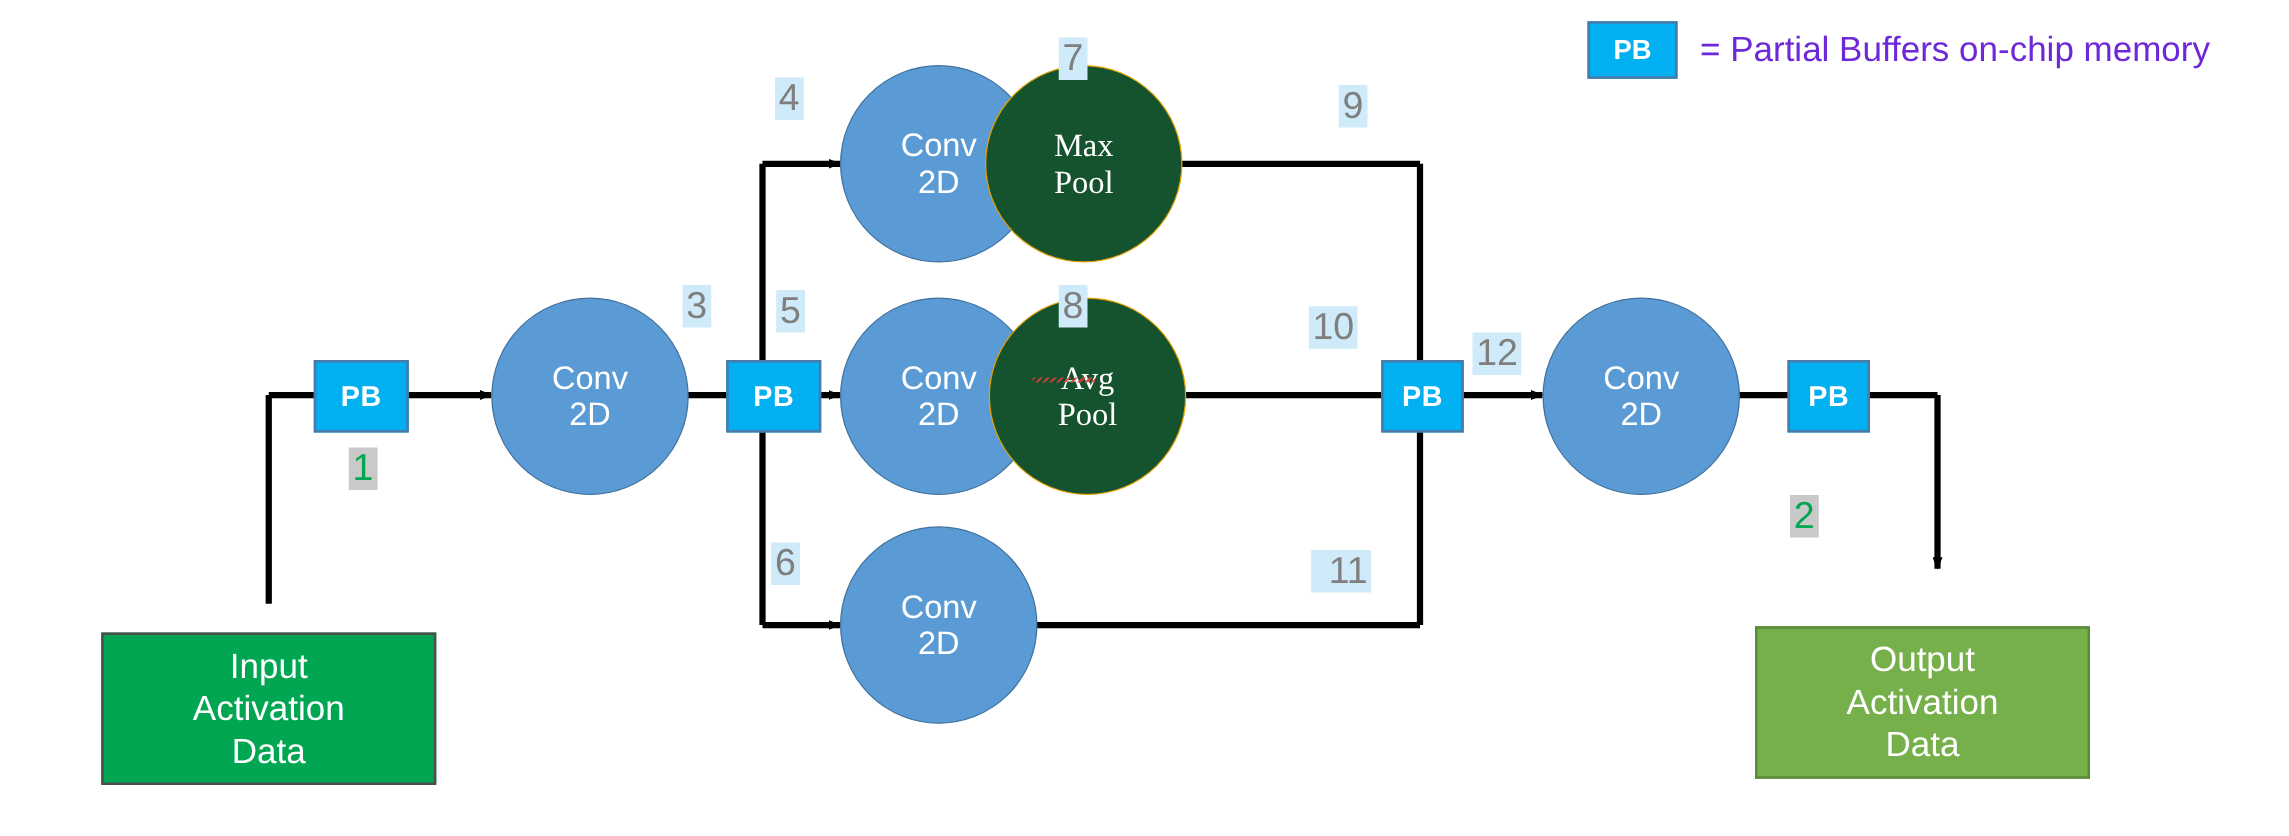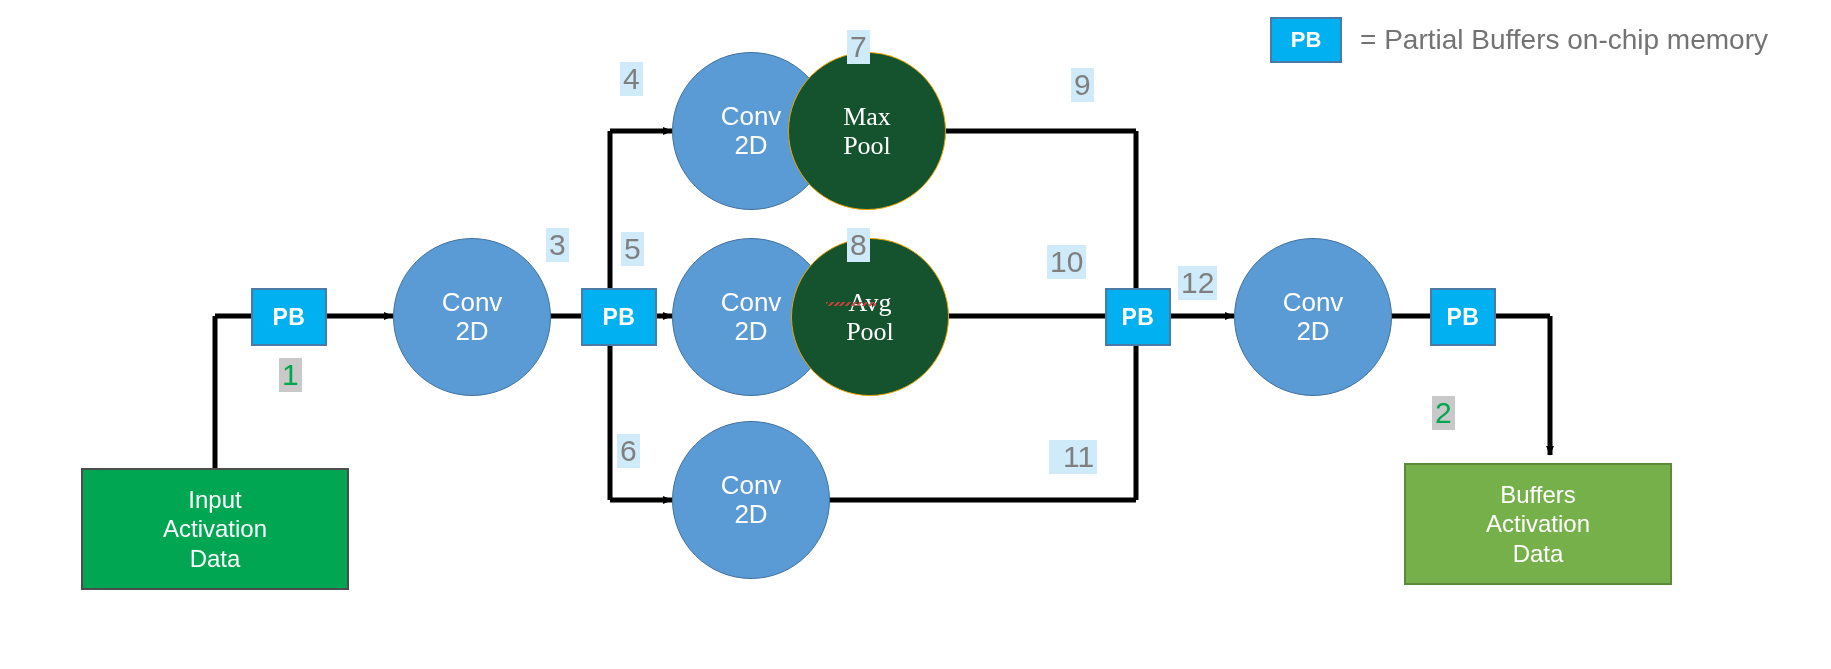--- a/index.html
+++ b/index.html
@@ -51,22 +51,23 @@
   }
   .pb {
     background: #00b0f0;
     border: 2px solid #4a7ba8;
     font-size: 23px;
     font-weight: bold;
     letter-spacing: 0.5px;
   }
   .databox {
     border: 2px solid #4d4d4d;
-    font-size: 24px;
+    font-size: 28px;
     line-height: 1.22;
+    margin-top: 38px;
   }
   .databox.input  { background: #00a651; }
   .databox.output { background: #76b04a; border-color: #5c8a38; }
   .lbl {
     position: absolute;
     font-size: 30px;
     color: #7f7f7f;
     background: #cfeaf9;
     padding: 0px 3px;
     line-height: 1.12;
@@ -90,21 +91,21 @@
     color: #fff;
     font-size: 22px;
     font-weight: bold;
     display: flex;
     align-items: center;
     justify-content: center;
   }
   .legend .legend-text {
     margin-left: 18px;
     font-size: 28px;
-    color: #737373;
+    color: #6d28d9;
     white-space: nowrap;
   }
   .squiggle {
     position: absolute;
     height: 4px;
     background: repeating-linear-gradient(135deg,#e03c3c 0 2px,transparent 2px 4px);
     opacity: .85;
   }
 </style>
 </head>
@@ -160,21 +161,21 @@
     </g>
   </svg>
 
   <div class="node databox input" style="left:81px; top:468px; width:268px; height:122px; flex-direction:column;">
     <span>Input</span>
     <span>Activation</span>
     <span>Data</span>
   </div>
 
   <div class="node databox output" style="left:1404px; top:463px; width:268px; height:122px; flex-direction:column;">
-    <span>Buffers</span>
+    <span>Output</span>
     <span>Activation</span>
     <span>Data</span>
   </div>
 
   <div class="node pb" style="left:251px; top:288px; width:76px; height:58px;">
     <span>PB</span>
   </div>
   <div class="node pb" style="left:581px; top:288px; width:76px; height:58px;">
     <span>PB</span>
   </div>

